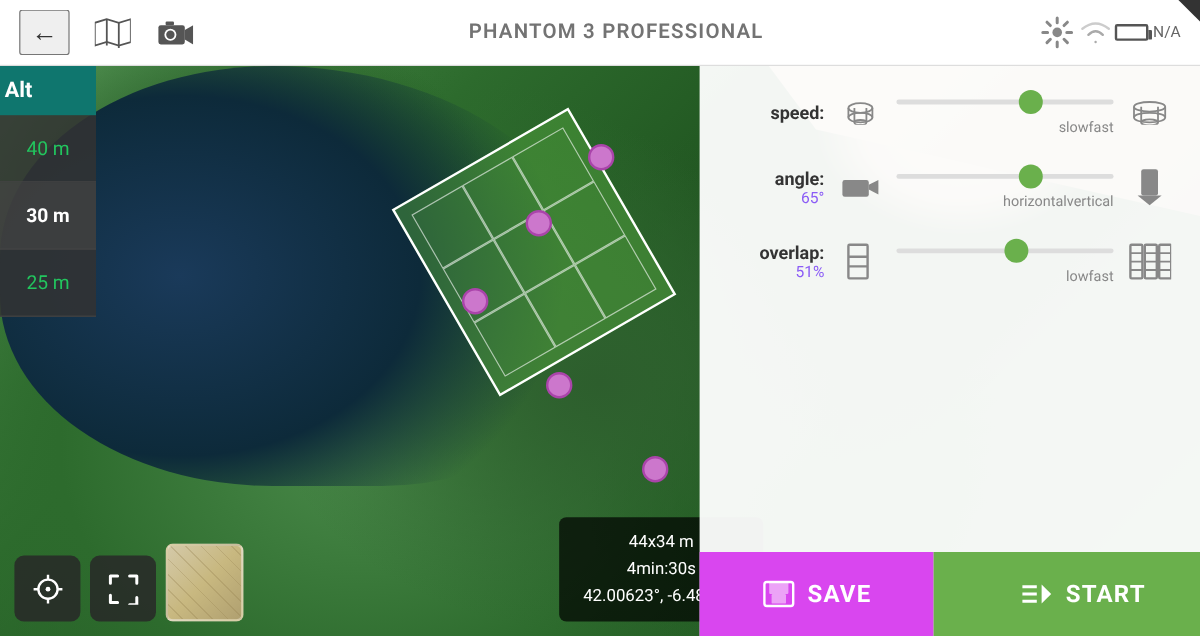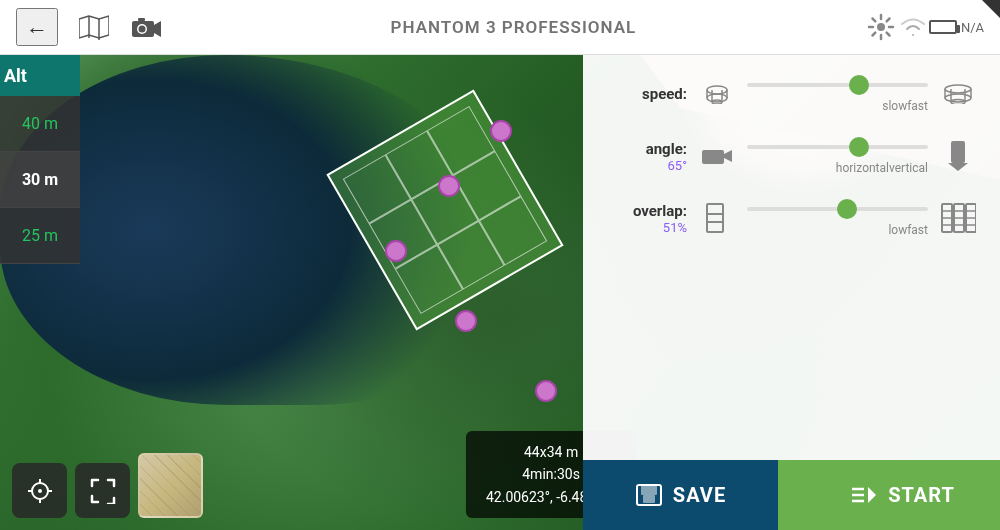--- a/index.html
+++ b/index.html
@@ -285,21 +285,21 @@
     }
 
     
     #bottom-buttons {
       display: flex;
       height: 70px;
     }
 
     .save-btn {
       flex: 1;
-      background: #0c4a6e;
+      background: #d946ef;
       color: white;
       display: flex;
       align-items: center;
       justify-content: center;
       gap: 10px;
       font-size: 20px;
       font-weight: bold;
       cursor: pointer;
       letter-spacing: 1px;
     }

